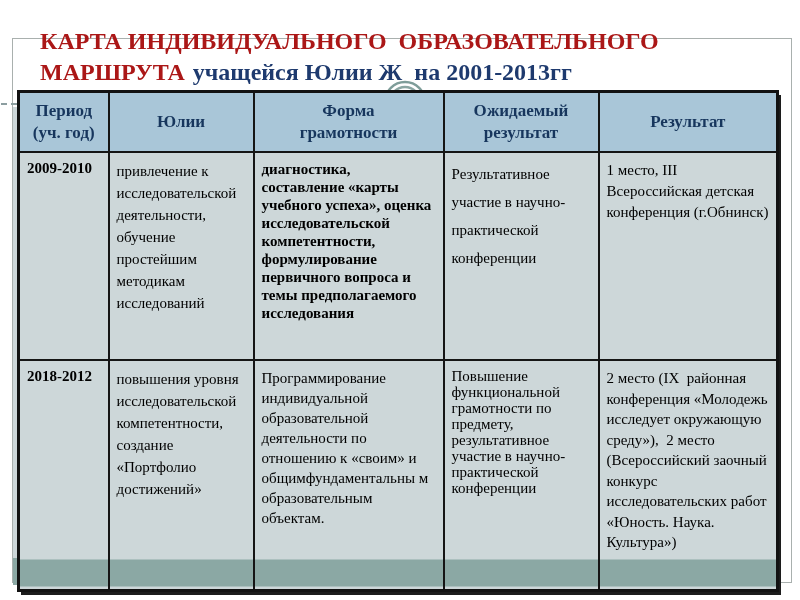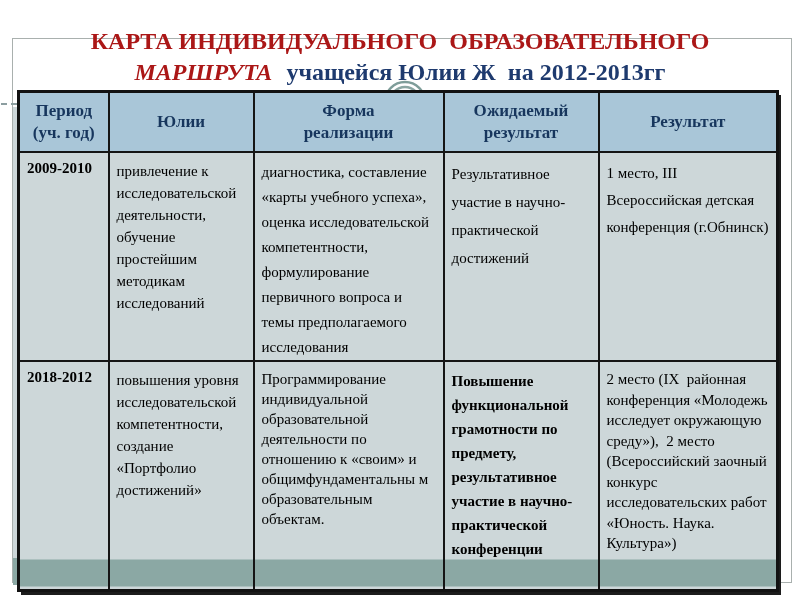--- a/index.html
+++ b/index.html
@@ -15,26 +15,26 @@
     position:absolute;left:13px;top:107px;width:14px;height:478px;z-index:1;
     background:linear-gradient(to bottom,
       var(--cell_bg,#cdd7d9) 0px,var(--cell_bg,#cdd7d9) 451px,
       var(--band_teal,#8ba8a4) 451px,var(--band_teal,#8ba8a4) 478px);
   }
   .dash-mark{
     position:absolute;left:1px;top:103px;width:26px;height:0;
     border-top:2px dashed #8c9ea0;z-index:1;
   }
   .title{
-    position:absolute;left:40px;top:26px;width:720px;text-align:center;
+    position:absolute;left:40px;top:26px;width:720px;
     font-weight:bold;font-size:24px;line-height:31px;z-index:2;
   }
   .title .t1{white-space:pre;color:var(--title_red,#ab1717);}
   .title .t2{white-space:pre;}
-  .title .t2 .red{color:var(--title_red,#ab1717);margin-right:14px;font-style:italic;}
+  .title .t2 .red{color:var(--title_red,#ab1717);margin-right:8px;}
   .title .t2 .navy{color:var(--title_navy,#1e3a6e);}
   .arcs{position:absolute;left:383px;top:80px;z-index:1;}
   table.route{
     position:absolute;left:17px;top:90px;width:759px;height:502px;z-index:3;
     border-collapse:collapse;table-layout:fixed;
     border:3px solid #121212;
     box-shadow:3px 4px 0 -1px #1c1c1c;
     background:linear-gradient(to bottom,
       var(--cell_bg,#cdd7d9) 0px,var(--cell_bg,#cdd7d9) 468px,
       var(--band_teal,#8ba8a4) 468px,var(--band_teal,#8ba8a4) 495px,
@@ -49,40 +49,40 @@
   table.route td{
     vertical-align:top;background:transparent;color:#000;
     padding:7px 6px 0 7px;white-space:pre-wrap;font-size:15px;border-radius:6px;
   }
   tr.r1{height:208px;}
   td.period{
     color:var(--period_red,#9e1b1b);font-weight:bold;font-size:16px;
     white-space:nowrap;padding-left:4px;padding-right:2px;
   }
   td.goal{font-size:15.5px;line-height:22px;}
-  td.form1{font-size:14.5px;line-height:25px;}
+  td.form1{font-size:14.5px;line-height:18px;font-weight:bold;}
   td.form2{font-size:15px;line-height:20px;padding-top:14px;margin-left:36px;}
   td.exp1{font-size:16px;line-height:28px;}
-  td.exp2{font-size:15px;line-height:24px;font-weight:bold;}
-  td.res1{font-size:15px;line-height:27px;}
+  td.exp2{font-size:15px;line-height:16px;}
+  td.res1{font-size:15px;line-height:21px;}
   td.res2{font-size:15px;line-height:20.5px;margin-left:25px;}
 </style>
 </head>
 <body>
 
 <div class="slide">
 
   <div class="frame"></div>
 
   <div class="left-strip"></div>
   <div class="dash-mark"></div>
 
   <div class="title">
     <div class="t1">КАРТА ИНДИВИДУАЛЬНОГО  ОБРАЗОВАТЕЛЬНОГО</div>
-    <div class="t2"><span class="red">МАРШРУТА</span><span class="navy">учащейся Юлии Ж  на 2012-2013гг</span></div>
+    <div class="t2"><span class="red">МАРШРУТА</span><span class="navy">учащейся Юлии Ж  на 2001-2013гг</span></div>
   </div>
 
   <svg class="arcs" width="44" height="12" viewBox="0 0 44 12">
     <circle cx="22" cy="22" r="20" fill="none" stroke="#7e9d99" stroke-width="2.5"></circle>
     <circle cx="22" cy="22" r="15" fill="none" stroke="#8aa6a2" stroke-width="2.5"></circle>
     <circle cx="22" cy="22" r="10" fill="none" stroke="#96b0ac" stroke-width="2.5"></circle>
   </svg>
 
   <table class="route">
     <colgroup>
@@ -91,32 +91,32 @@
         <col style="width:190px">
       <col style="width:155px">
         <col style="width:179px">
     </colgroup>
     <thead>
       <tr>
         <th>Период
 (уч. год)</th>
         <th>Юлии</th>
         <th>Форма
-реализации</th>
+грамотности</th>
         <th>Ожидаемый
 результат</th>
         <th>Результат</th>
       </tr>
     </thead>
     <tbody>
       <tr class="r1">
         <td class="period">2009-2010</td>
         <td class="goal">привлечение к исследовательской деятельности, обучение простейшим методикам исследований</td>
         <td class="form1">диагностика, составление «карты учебного успеха», оценка исследовательской компетентности, формулирование первичного вопроса и темы предполагаемого исследования</td>
-        <td class="exp1">Результативное участие в научно-практической достижений</td>
+        <td class="exp1">Результативное участие в научно-практической конференции</td>
         <td class="res1">1 место, III Всероссийская детская конференция (г.Обнинск)</td>
       </tr>
       <tr class="r2">
         <td class="period">2018-2012</td>
         <td class="goal">повышения уровня исследовательской компетентности, создание «Портфолио достижений»</td>
         <td class="form2">Программирование индивидуальной образовательной деятельности по отношению к «своим» и общимфундаментальны м образовательным объектам.</td>
         <td class="exp2">Повышение функциональной грамотности по предмету, результативное участие в научно-практической конференции</td>
         <td class="res2">2 место (IX  районная конференция «Молодежь исследует окружающую среду»),  2 место (Всероссийский заочный конкурс исследовательских работ «Юность. Наука. Культура»)</td>
       </tr>
     </tbody>

